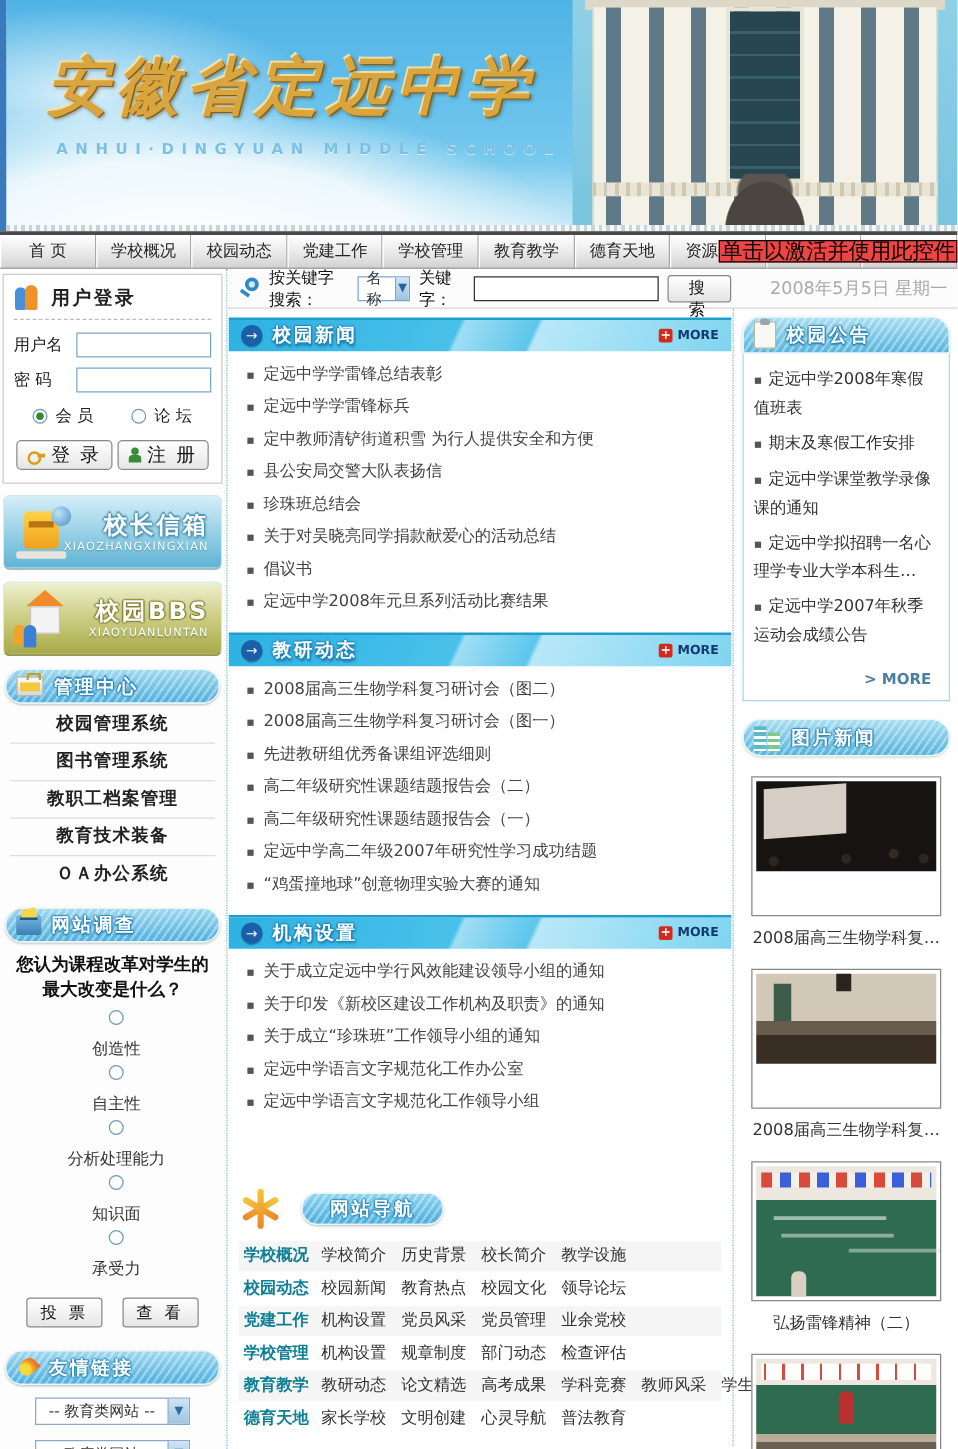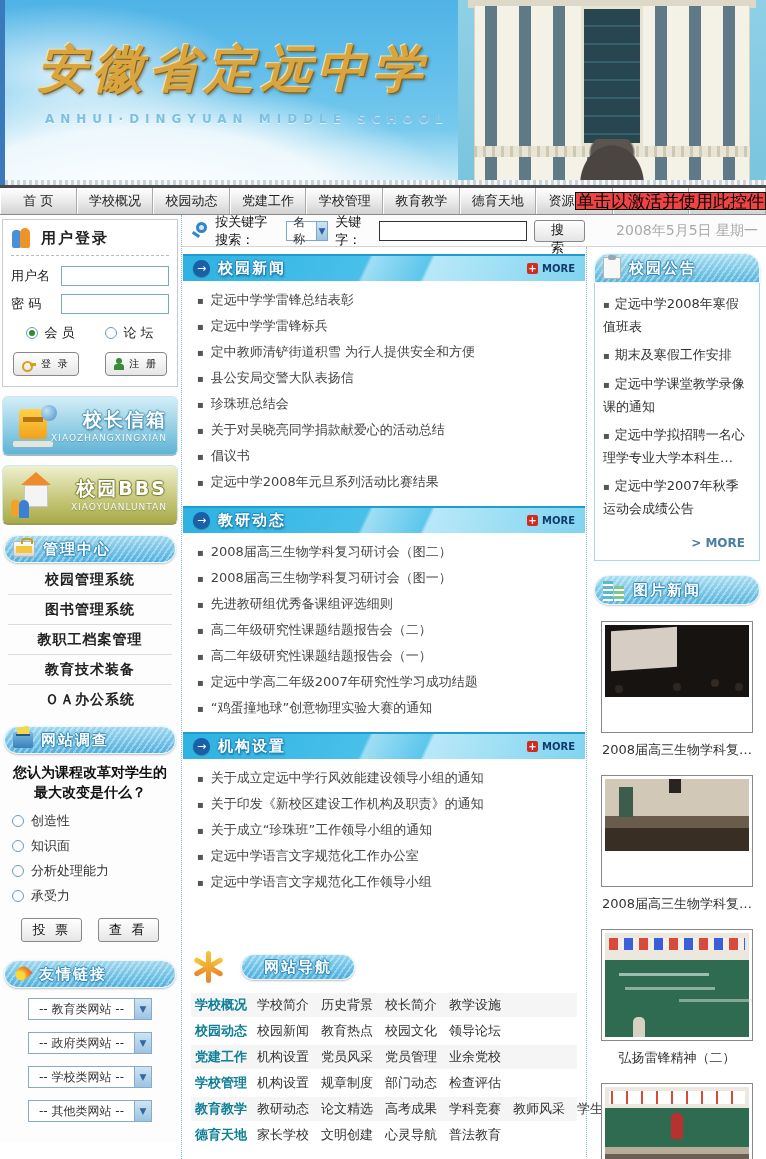--- a/index.html
+++ b/index.html
@@ -116,21 +116,21 @@
   .users-icon .p2 { position:absolute; left:9px; top:1px; width:10px; height:20px; background:#f0922a; border-radius:5px 5px 2px 2px; }
   .login-title { font-size:15px; font-weight:bold; color:#222; letter-spacing:2px; }
   .field-row { display:flex; align-items:center; margin-bottom:8px; gap:6px; }
   .field-label { font-size:13px; color:#222; width:44px; white-space:nowrap; }
   .field-input { flex:1; height:20px; border:1px solid #7aa8c8; font-size:12px; padding:0 3px; min-width:0; }
   .radio-row { display:flex; align-items:center; justify-content:space-around; margin:10px 0 10px 0; }
   .radio-opt { display:flex; align-items:center; gap:6px; font-size:13px; color:#222; cursor:pointer; }
   .radio-circle { width:12px; height:12px; border-radius:50%; border:1px solid #6a9ab8; background:#fff; position:relative; }
   .radio-circle.checked::after { content:""; position:absolute; left:2px; top:2px; width:6px; height:6px; border-radius:50%; background:#2e8b2e; }
   .btn-row { display:flex; justify-content:space-between; padding:0 2px; }
-  .side-btn { display:flex; align-items:center; gap:5px; height:24px; padding:0 8px; font-size:10px; letter-spacing:2px;
+  .side-btn { display:flex; align-items:center; gap:5px; height:24px; padding:0 8px; font-size:15px; letter-spacing:2px;
     background:linear-gradient(180deg,#ffffff,#e6e6e6); border:1px solid #888; border-radius:4px; cursor:pointer; color:#111; }
   .key-icon { width:14px; height:8px; position:relative; }
   .key-icon::before { content:""; position:absolute; left:0; top:1px; width:7px; height:7px; border:2px solid #d8a018; border-radius:50%; }
   .key-icon::after { content:""; position:absolute; left:8px; top:3px; width:6px; height:3px; background:#d8a018; }
   .reg-icon { width:10px; height:12px; position:relative; }
   .reg-icon::before { content:""; position:absolute; left:2px; top:0; width:6px; height:6px; border-radius:50%; background:#3a8a3a; }
   .reg-icon::after { content:""; position:absolute; left:0; top:6px; width:10px; height:6px; border-radius:3px 3px 0 0; background:#3a8a3a; }
 
   .promo { position:relative; margin:9px 0; height:60px; border-radius:6px; border:1px solid #cfe6ee; overflow:hidden; cursor:pointer; }
   .promo-mail { background:linear-gradient(180deg,#d4eef8 0%, #9fd4e8 45%, #5fb4d4 100%); border-bottom:2px solid #9abccc; }
@@ -165,21 +165,21 @@
   .ballot-icon::after { content:""; position:absolute; left:3px; top:2px; width:14px; height:2px; background:#1f5a88; }
   .flame-icon { width:18px; height:20px; position:relative; }
   .flame-icon::before { content:""; position:absolute; left:3px; top:2px; width:13px; height:15px; background:radial-gradient(circle at 50% 75%, #f8d83a 0 35%, #f09a2a 55%, #e85a1a 100%);
     border-radius:50% 0 50% 50%; transform:rotate(45deg); }
   .mgmt-list { list-style:none; padding:2px 6px; }
   .mgmt-list li { text-align:center; font-size:14px; color:#222; font-weight:600; line-height:29px; border-bottom:1px solid #ddd; cursor:pointer; letter-spacing:1px; }
   .mgmt-list li:last-child { border-bottom:none; }
 
   .survey-q { font-size:14px; font-weight:bold; color:#111; text-align:center; line-height:20px; padding:8px 6px 4px 6px; }
   .survey-opts { list-style:none; padding:2px 4px 6px 10px; }
-  .survey-opts li { display:flex; align-items:center; gap:7px; font-size:13px; color:#333; line-height:25px; cursor:pointer; }
+  .survey-opts li { display:flex; align-items:center; gap:7px; font-size:13px; color:#333; line-height:25px; cursor:pointer;flex-direction:column; }
   .survey-btns { display:flex; justify-content:center; gap:16px; padding:4px 0 8px 0; }
   .mini-btn { height:24px; padding:0 10px; font-size:13px; letter-spacing:3px; color:#111; background:linear-gradient(180deg,#ffffff,#e6e6e6);
     border:1px solid #888; border-radius:3px; cursor:pointer; }
 
   .link-selects { padding:10px 0 14px 0; display:flex; flex-direction:column; gap:12px; align-items:center; }
   .link-select { display:flex; align-items:center; width:124px; height:22px; border:1px solid #8aa8c8; background:#fff; cursor:pointer; }
   .link-select .val { flex:1; font-size:12px; color:#333; text-align:center; white-space:nowrap; overflow:hidden; }
   .link-select .arrow { width:17px; height:20px; background:linear-gradient(180deg,#cfe4f4,#9cc4e0); border-left:1px solid #8aa8c8;
     color:#2f6aa0; font-size:9px; line-height:20px; text-align:center; }
   .link-select .arrow::before { content:"▼"; }
@@ -350,29 +350,33 @@
         <span class="side-sec-title">网站调查</span>
       </div>
       <div class="survey-q">您认为课程改革对学生的最大改变是什么？</div>
       <ul class="survey-opts">
 
           <li>
             <span class="radio-circle"></span>
             <span>创造性</span>
           </li>
 
+          <li>
+            <span class="radio-circle"></span>
+            <span>自主性</span>
+          </li>
+
+          <li>
+            <span class="radio-circle"></span>
+            <span>分析处理能力</span>
+          </li>
 
           <li>
             <span class="radio-circle"></span>
             <span>知识面</span>
-          </li>
-
-          <li>
-            <span class="radio-circle"></span>
-            <span>分析处理能力</span>
           </li>
 
           <li>
             <span class="radio-circle"></span>
             <span>承受力</span>
           </li>
         </ul>
       <div class="survey-btns">
         <button class="mini-btn">投 票</button>
         <button class="mini-btn">查 看</button>

